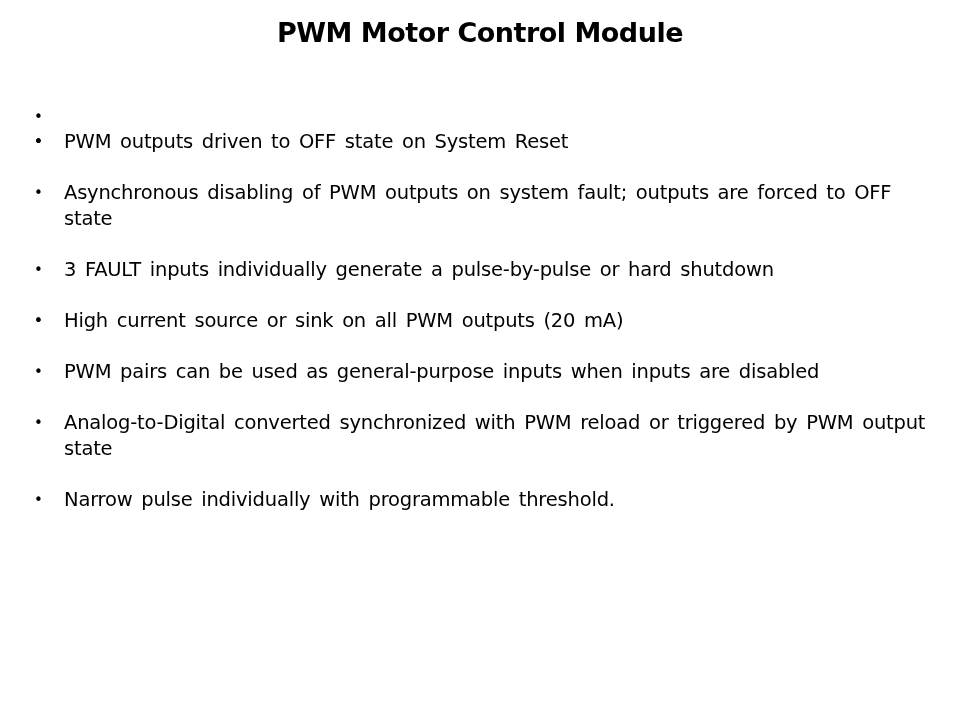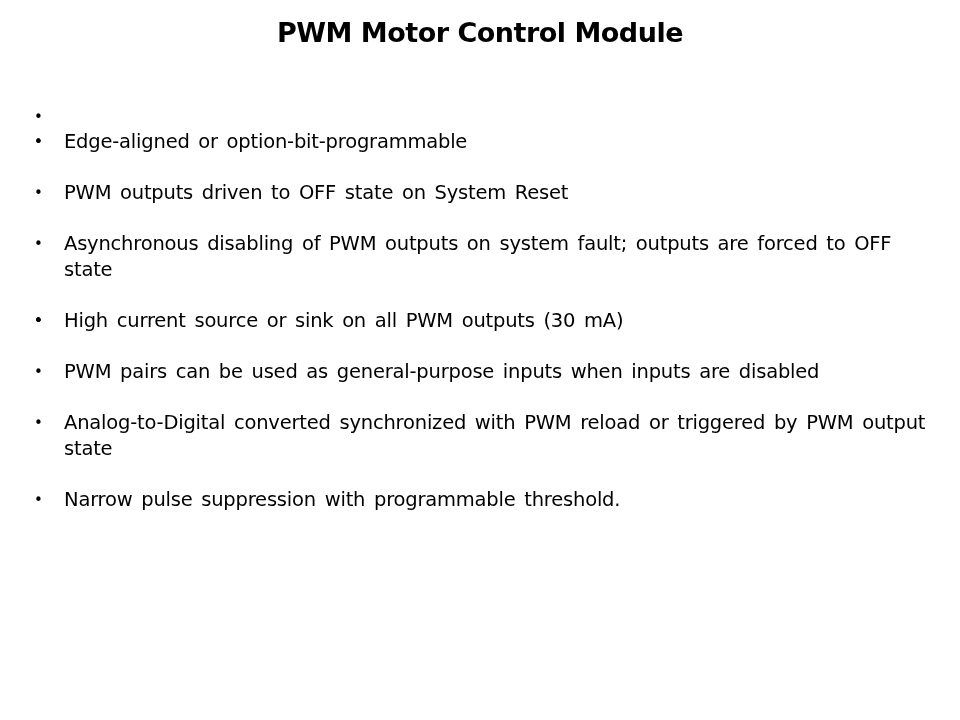--- a/index.html
+++ b/index.html
@@ -58,23 +58,23 @@
 </style>
 </head>
 <body>
 
 <div class="slide">
   <h1 class="slide-title">PWM Motor Control Module</h1>
 
   <ul class="bullets" id="bullet-list">
       <li><span class="dot">•</span></li>
       <li><span class="dot">•</span></li>
-      <li><span class="dot">•</span><span>Edge-aligned or option-bit-programmable</span></li>
+      <li><span class="dot">•</span></li>
       <li><span class="dot">•</span><span>PWM outputs driven to OFF state on System Reset</span></li>
       <li><span class="dot">•</span><span>Asynchronous disabling of PWM outputs on system fault; outputs are forced to OFF state</span></li>
+      <li><span class="dot">•</span><span>3 FAULT inputs individually generate a pulse-by-pulse or hard shutdown</span></li>
       <li><span class="dot">•</span></li>
-      <li><span class="dot">•</span></li>
-      <li><span class="dot">•</span><span>High current source or sink on all PWM outputs (30 mA)</span></li>
+      <li><span class="dot">•</span><span>High current source or sink on all PWM outputs (20 mA)</span></li>
       <li><span class="dot">•</span><span>PWM pairs can be used as general-purpose inputs when inputs are disabled</span></li>
       <li><span class="dot">•</span><span>Analog-to-Digital converted synchronized with PWM reload or triggered by PWM output state</span></li>
-      <li><span class="dot">•</span><span>Narrow pulse suppression with programmable threshold.</span></li>
+      <li><span class="dot">•</span><span>Narrow pulse individually with programmable threshold.</span></li>
     </ul>
 </div>
 
 </body></html>

